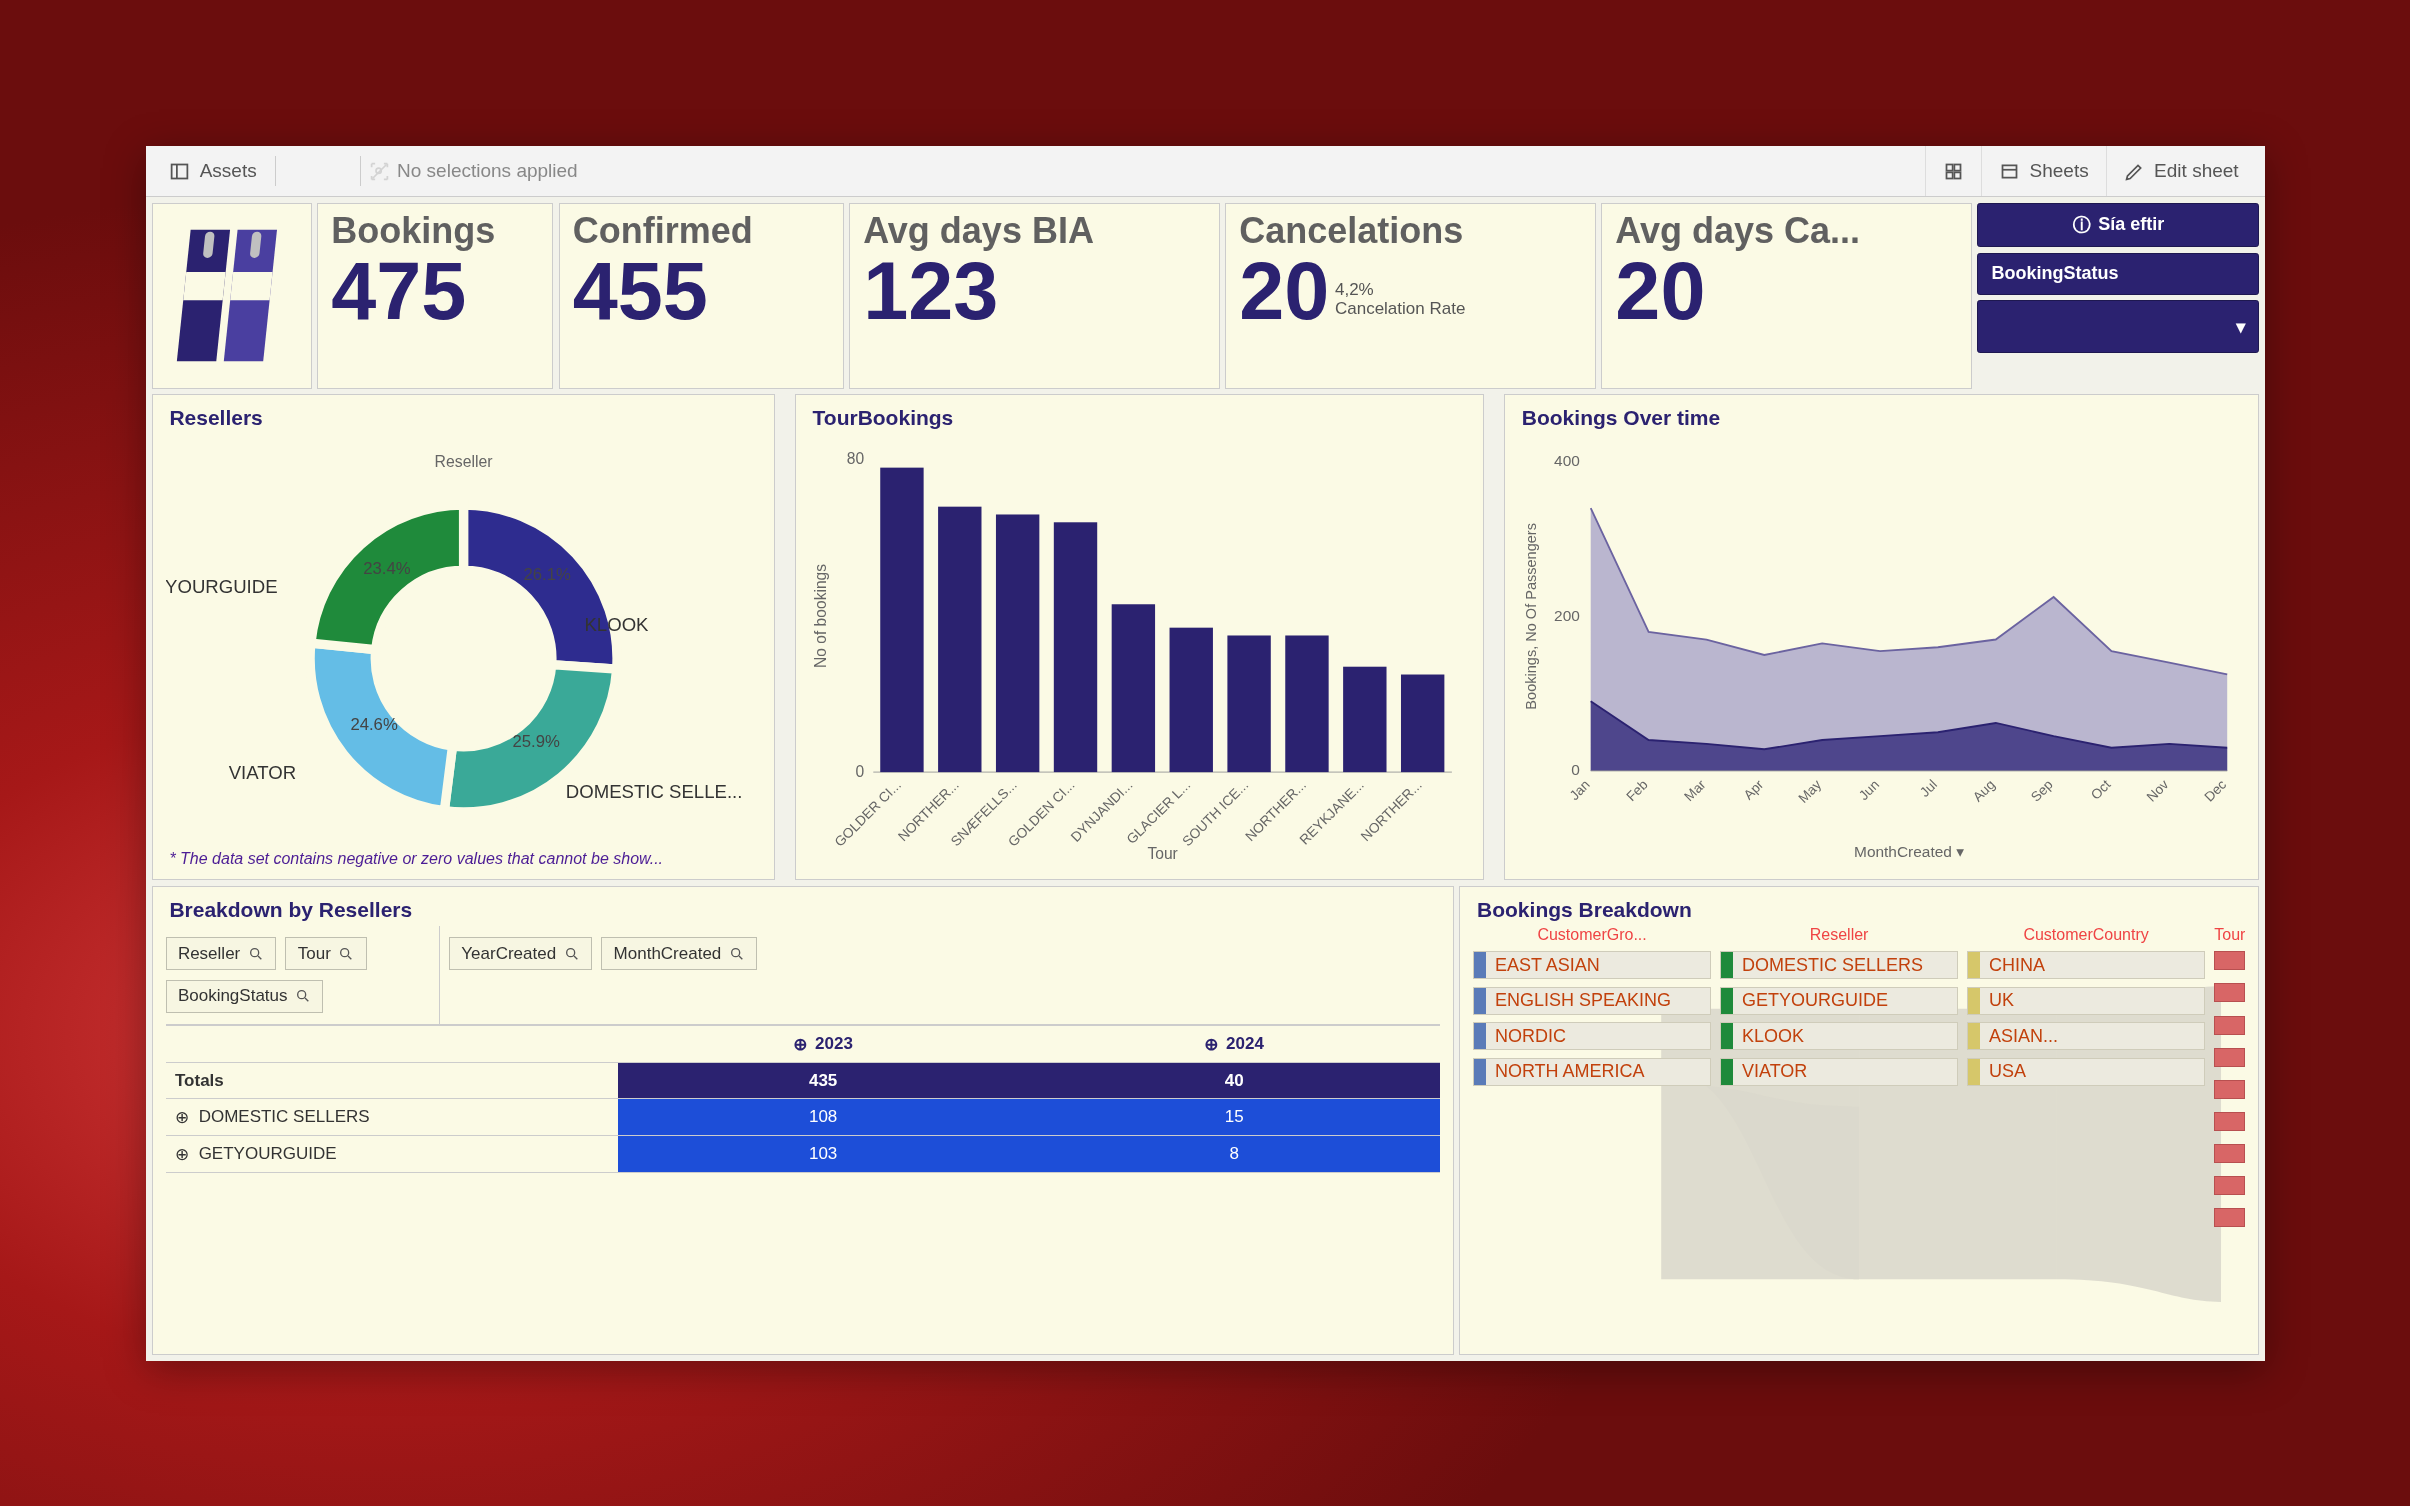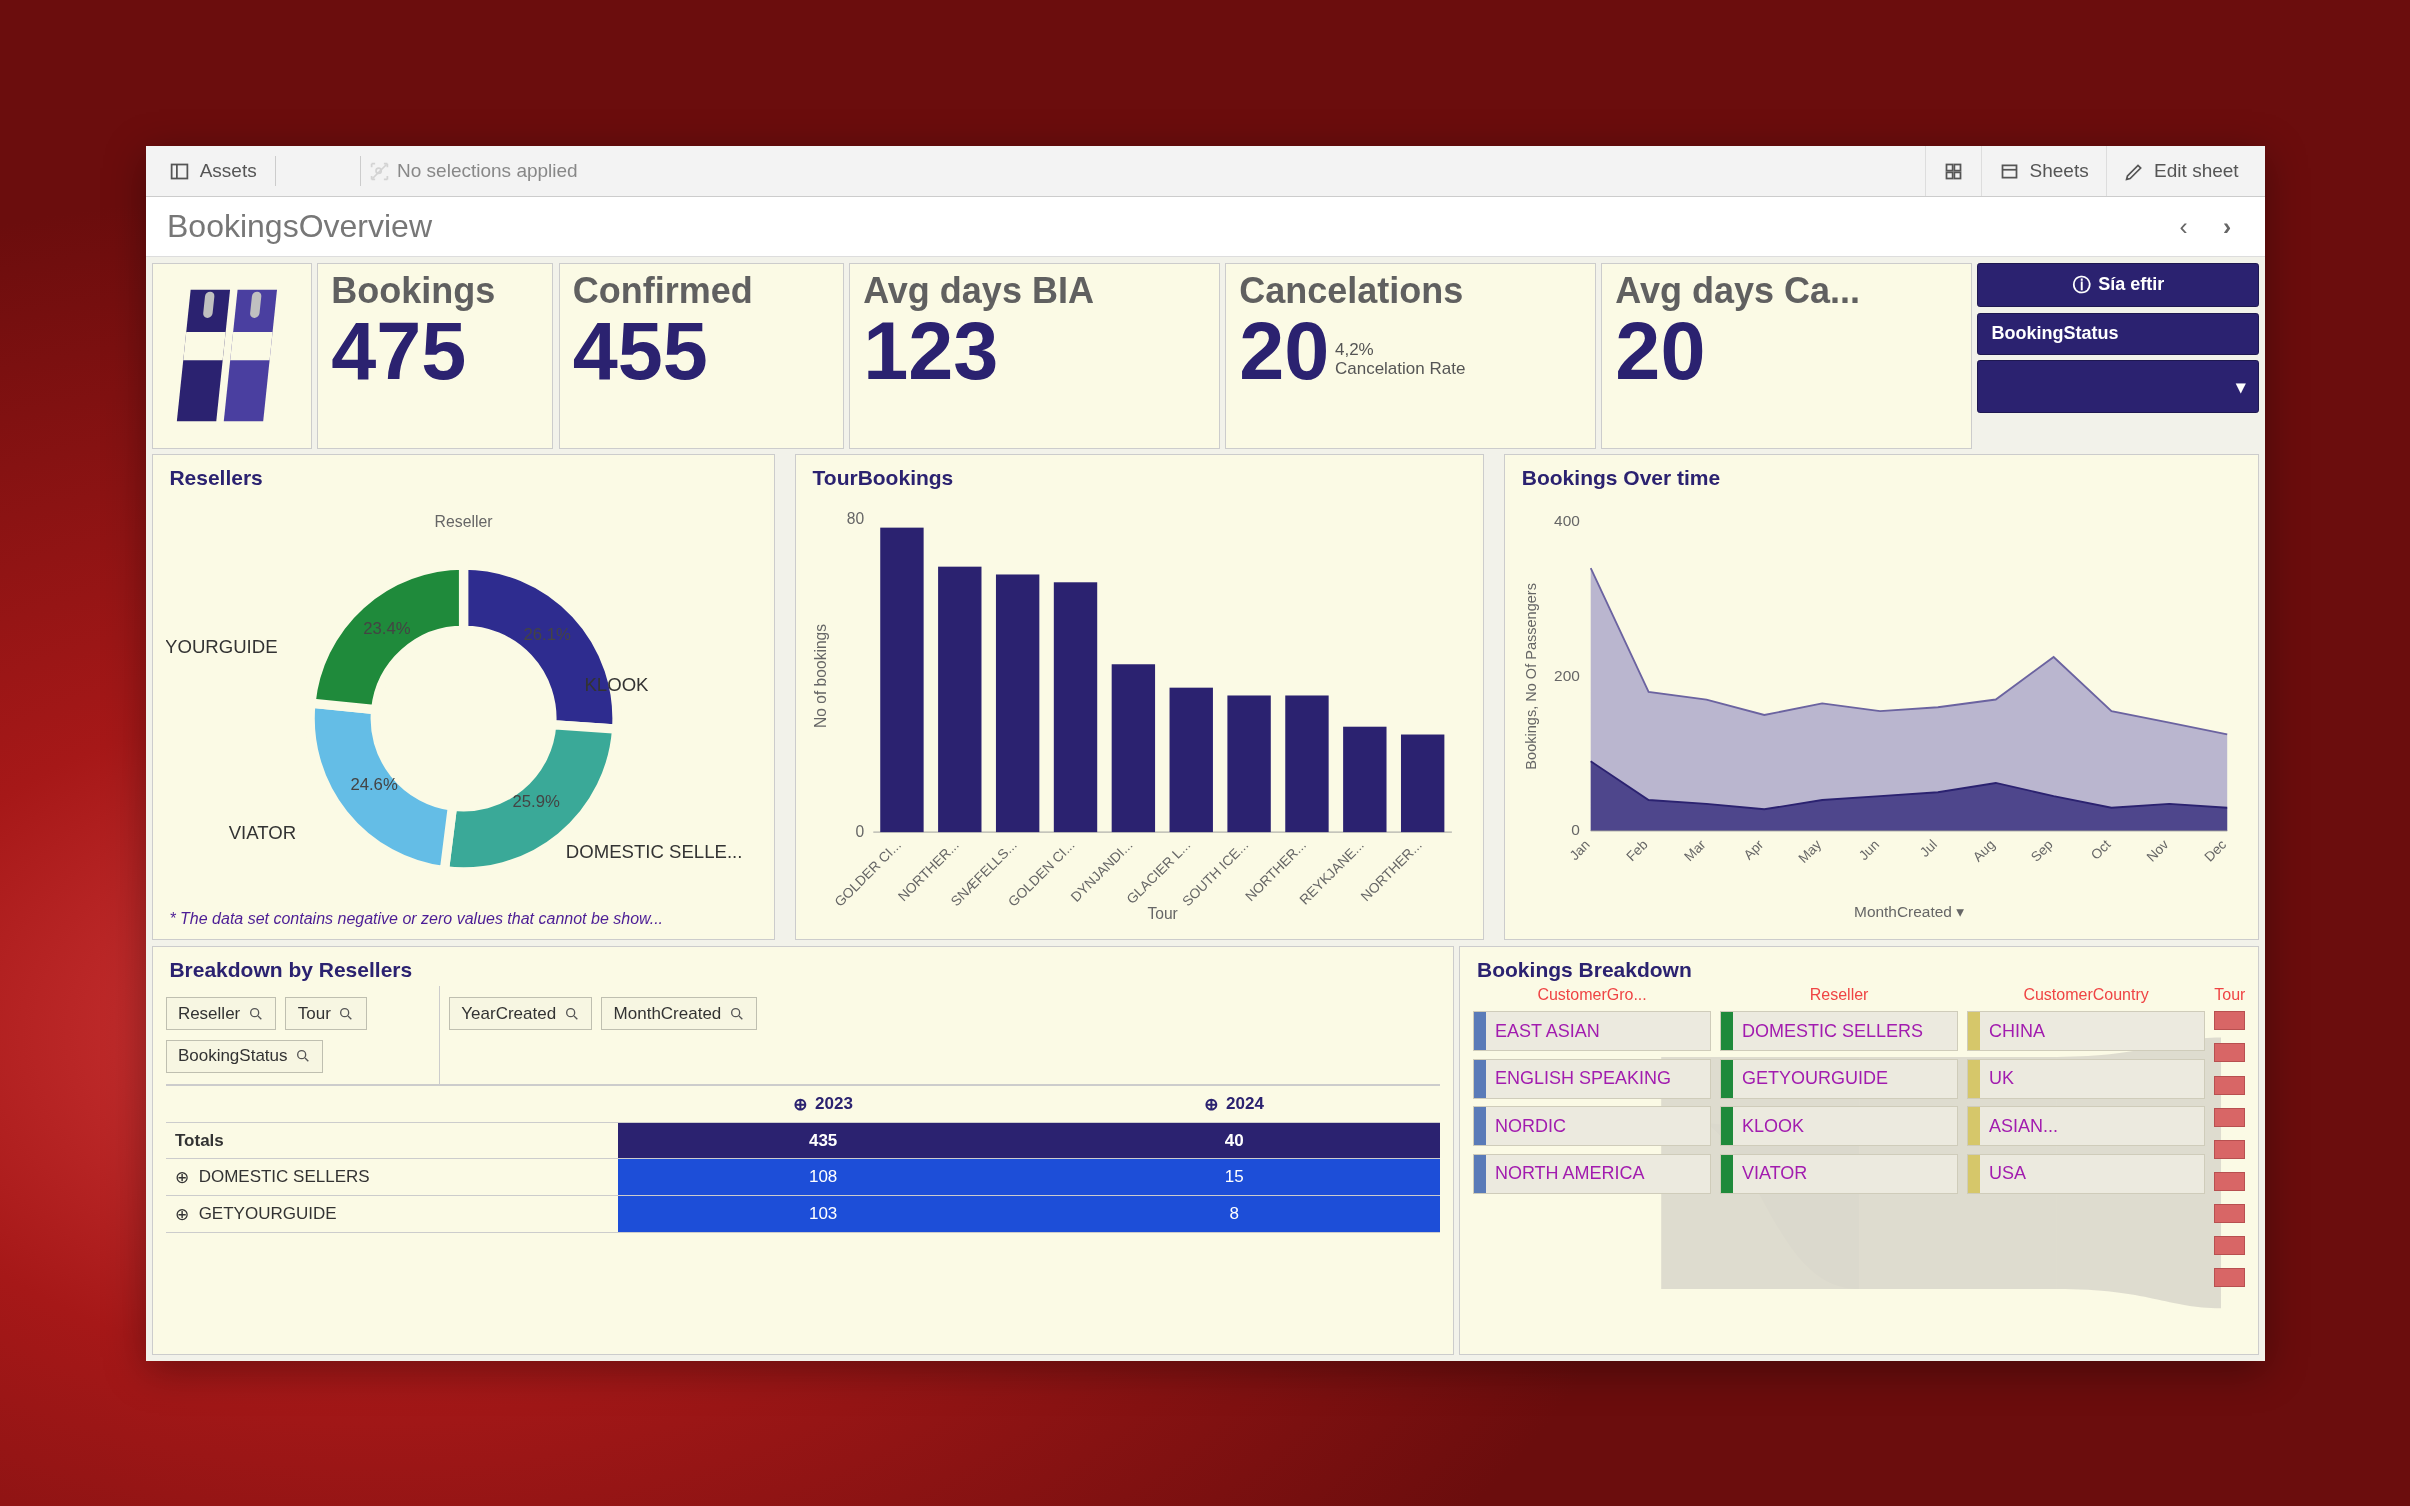--- a/index.html
+++ b/index.html
@@ -76,21 +76,21 @@
   .grid .darkrow .valcol { background:#1d4ed8; color:#fff; }
   .grid .darkrow.total .valcol { background:#2b2270; font-weight:800; }
   .grid .row .labcol { display:flex; align-items:center; gap:9.4px; color:#333; }
 
   
   .sank { flex:1; display:flex; gap:9.4px; position:relative; }
   .sank .bg { position:absolute; inset:0; pointer-events:none; }
   .sankcol { flex:1; display:flex; flex-direction:column; gap:7.5px; z-index:1; }
   .sankcol.thin { flex:0 0 28px; }
   .sankcol h4 { font-weight:400; font-size:16px; color:#ef4444; text-align:center; overflow:hidden; white-space:nowrap; text-overflow:ellipsis; }
-  .node { background:#eceadf; border:0.9px solid #cfccba; display:flex; align-items:center; font-size:18px; color:#a21caf; cursor:pointer; height:40px; }
+  .node { background:#eceadf; border:0.9px solid #cfccba; display:flex; align-items:center; font-size:18px; color:#c2410c; cursor:pointer; height:28px; }
   .node .bar { width:11.3px; align-self:stretch; margin-right:9.4px; }
   .minirow { height:19px; background:#d86666; margin-bottom:5.6px; border:0.9px solid #b85050; }
 
   .axis-label { font-size:17px; fill:#666; }
   svg text { font-family:inherit; }
 </style>
 </head>
 <body>
 
 <div class="dash">
@@ -148,27 +148,20 @@
       <span>Sheets</span>
     </div>
     <div class="rbtn">
       <svg width="21" height="21" viewBox="0 0 24 24" fill="none" stroke="#555" stroke-width="2">
           <path d="M3 21l4-1 12-12-3-3L4 17l-1 4z"></path>
         </svg>
       <span>Edit sheet</span>
     </div>
   </div>
 
-  <div class="titlebar">
-    <h1>BookingsOverview</h1>
-    <div class="nav">
-      <span>‹</span>
-      <span style="font-weight:700">›</span>
-    </div>
-  </div>
 
   <div class="content">
 
     <div class="kpirow">
       <div class="card bindersvg">
         <svg width="122" height="151" viewBox="0 0 130 160">
           <g transform="skewX(-6)">
             <rect x="22" y="10" width="42" height="140" fill="#2b2270"></rect>
             <rect x="22" y="55" width="42" height="30" fill="#fbfae5"></rect>
             <rect x="38" y="12" width="10" height="28" rx="5" fill="#c0c0c0"></rect>

